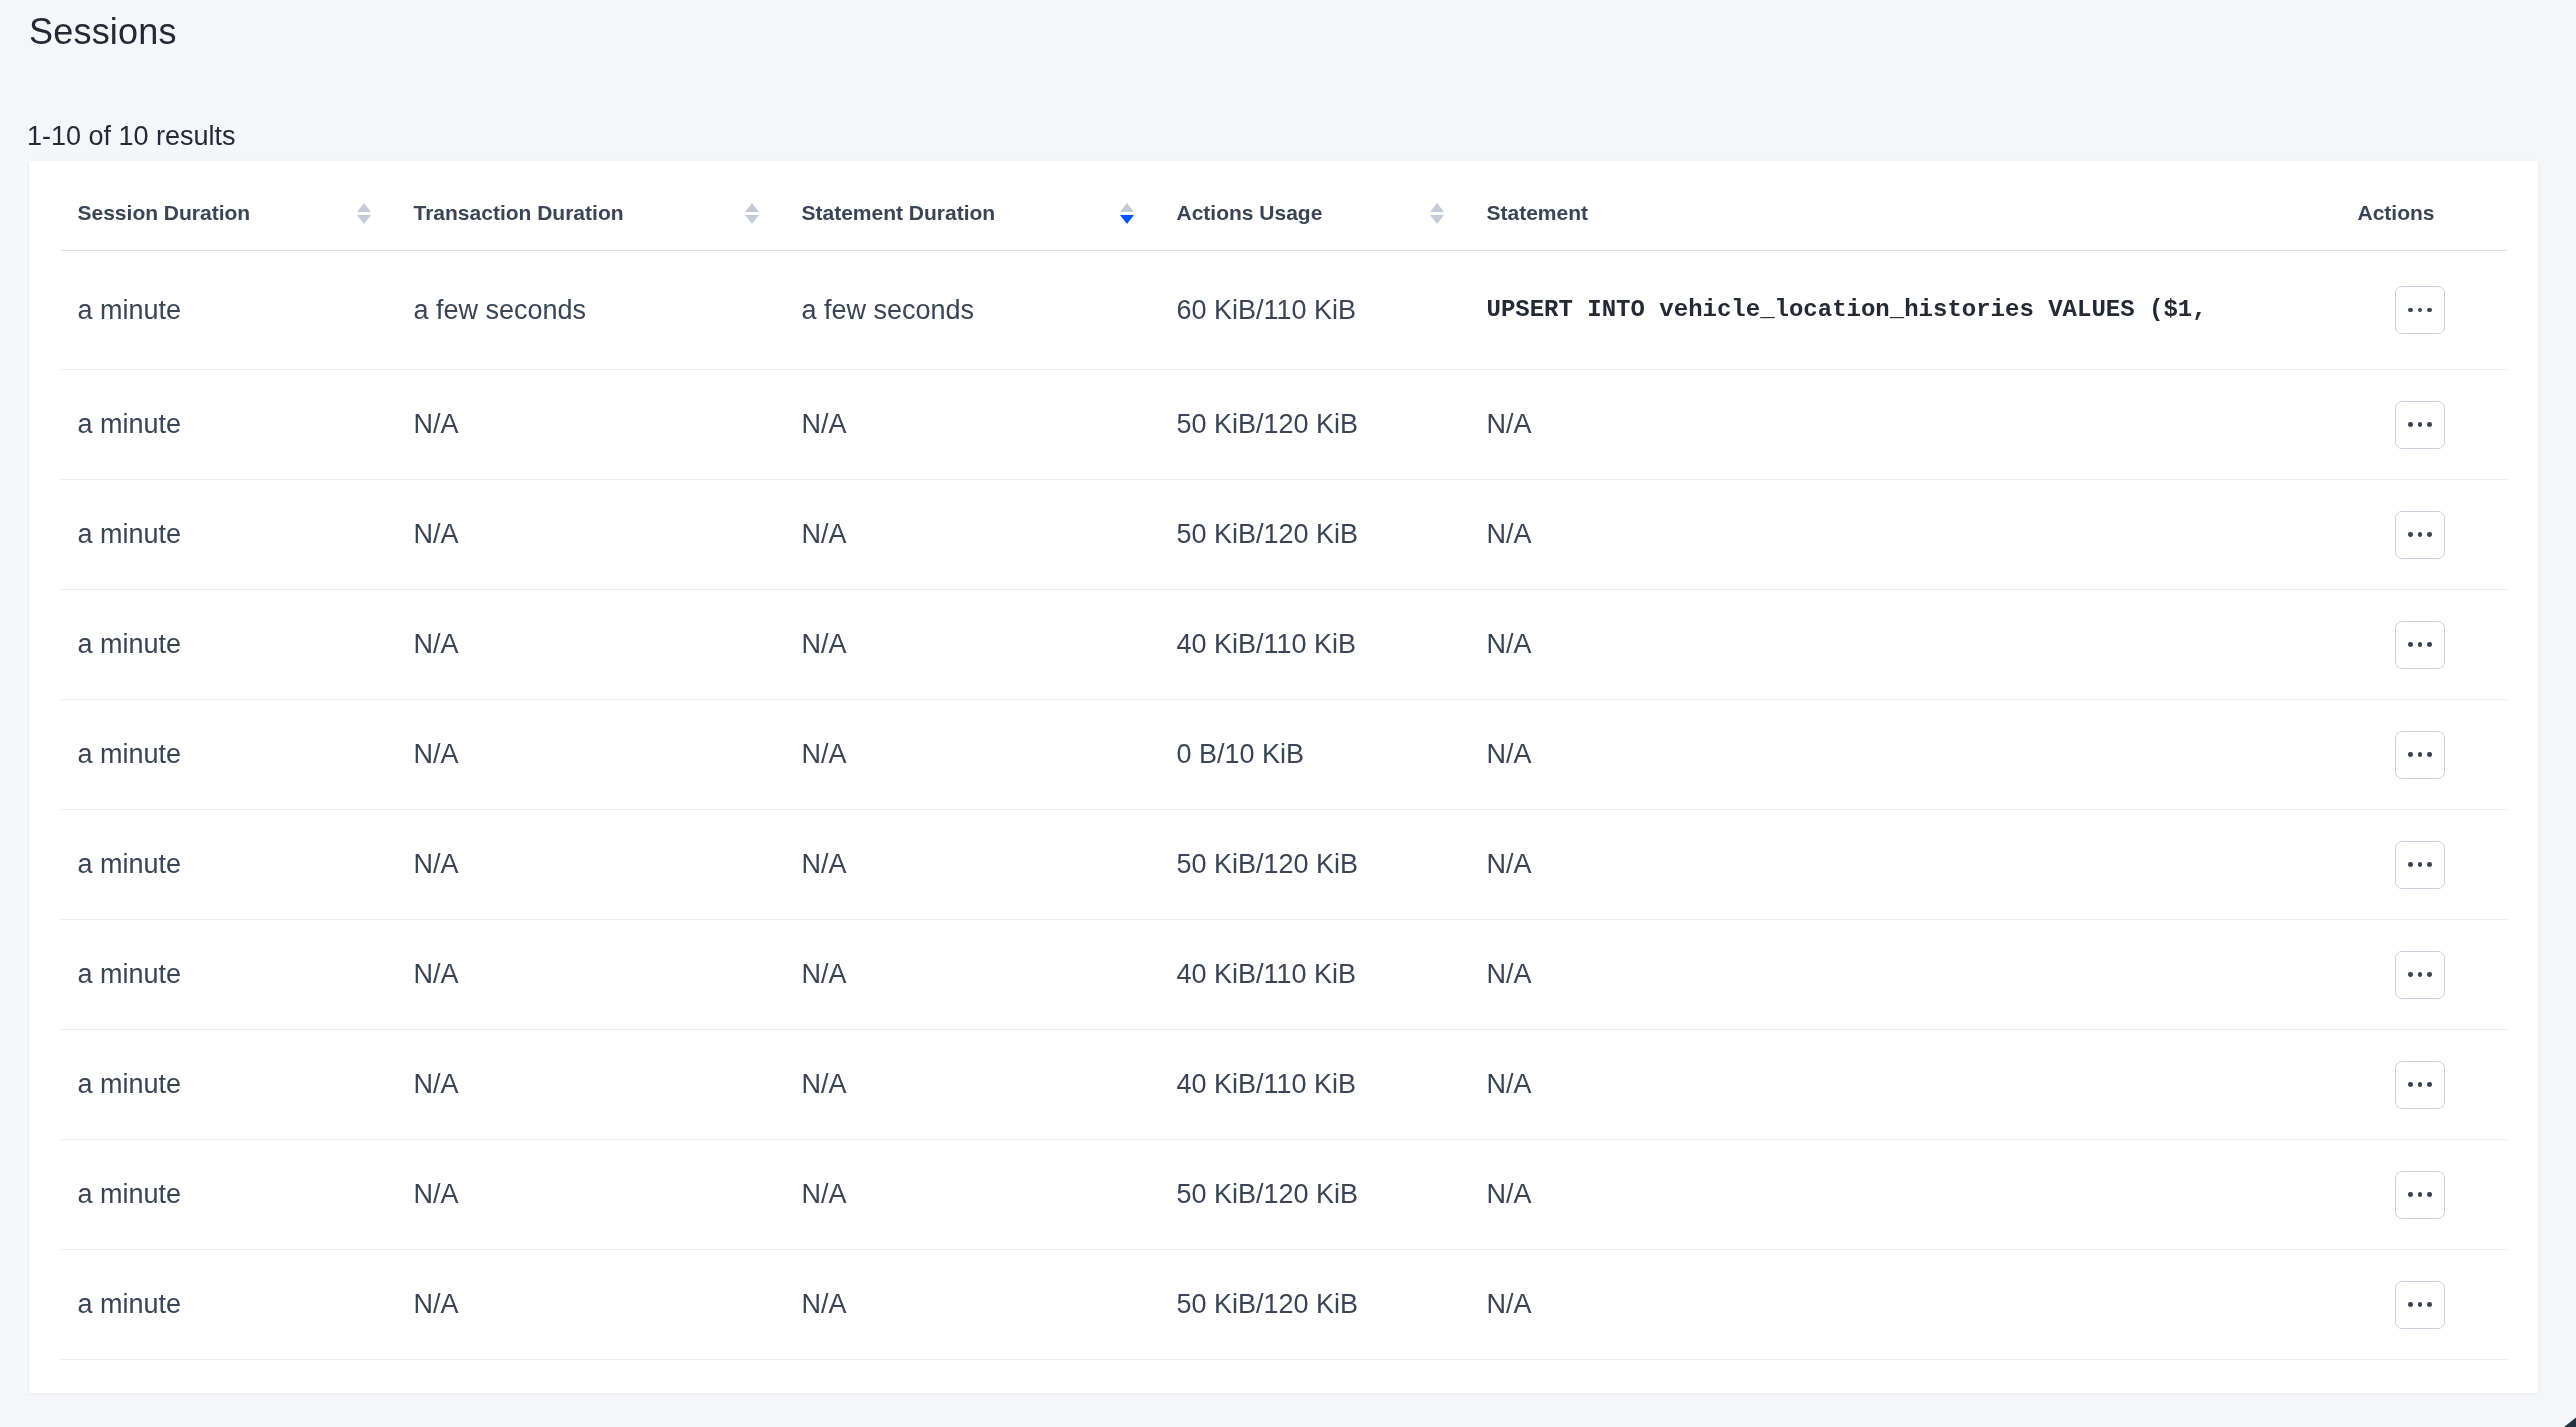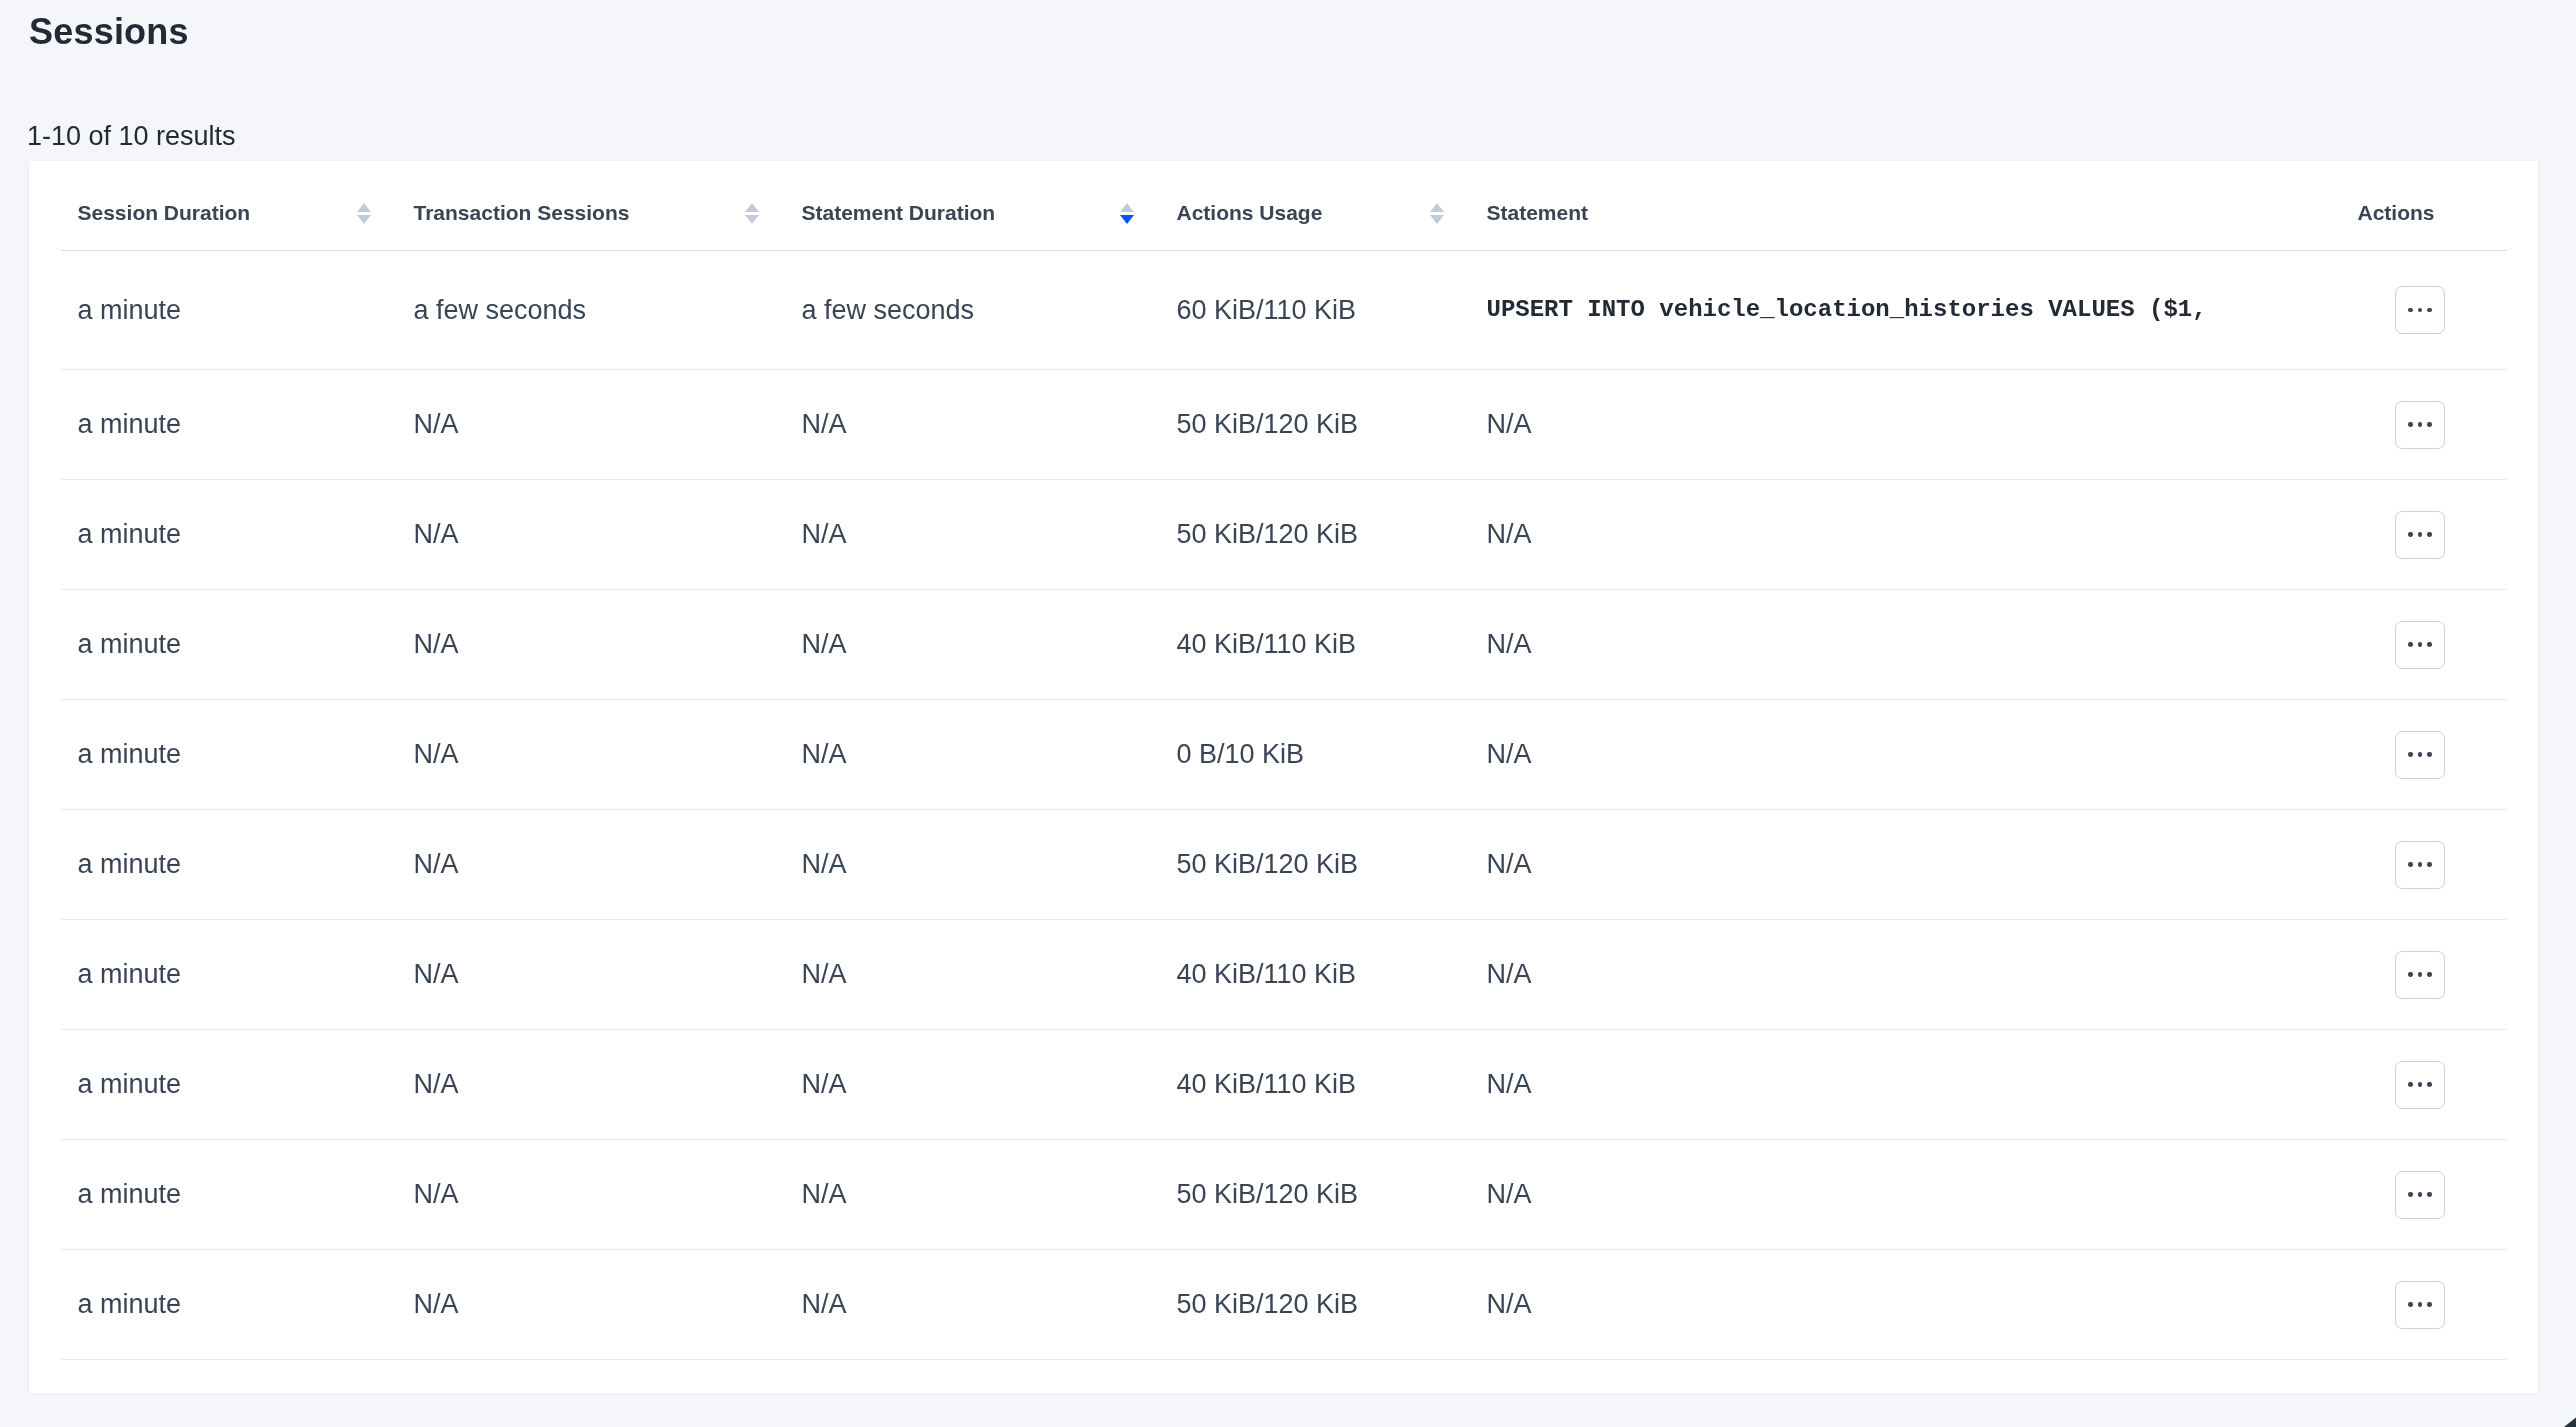--- a/index.html
+++ b/index.html
@@ -18,21 +18,21 @@
   *{box-sizing:border-box;margin:0;padding:0;}
   html,body{width:2576px;height:1427px;overflow:hidden;}
   body{
     background:var(--page-bg);
     font-family:"Liberation Sans","DejaVu Sans",sans-serif;
     color:var(--text);
     position:relative;
   }
   .page-title{
     position:absolute;left:29px;top:11.3px;
-    font-size:36px;font-weight:700;color:var(--title-text);
+    font-size:36px;font-weight:400;color:var(--title-text);
     letter-spacing:0.2px;
   }
   .results-count{
     position:absolute;left:27px;top:121px;
     font-size:27px;font-weight:400;color:var(--title-text);
   }
   .card{
     position:absolute;left:29px;top:161px;
     width:2509px;height:1232px;
     background:var(--card-bg);
@@ -107,21 +107,21 @@
 
     <div class="thead">
       <div class="th c1">
         <span>Session Duration</span>
         <span class="sort-icon">
             <span class="tri-up"></span>
             <span class="tri-down"></span>
           </span>
       </div>
       <div class="th c2">
-        <span>Transaction Sessions</span>
+        <span>Transaction Duration</span>
         <span class="sort-icon">
             <span class="tri-up"></span>
             <span class="tri-down"></span>
           </span>
       </div>
       <div class="th c3">
         <span>Statement Duration</span>
         <span class="sort-icon desc">
             <span class="tri-up"></span>
             <span class="tri-down"></span>

